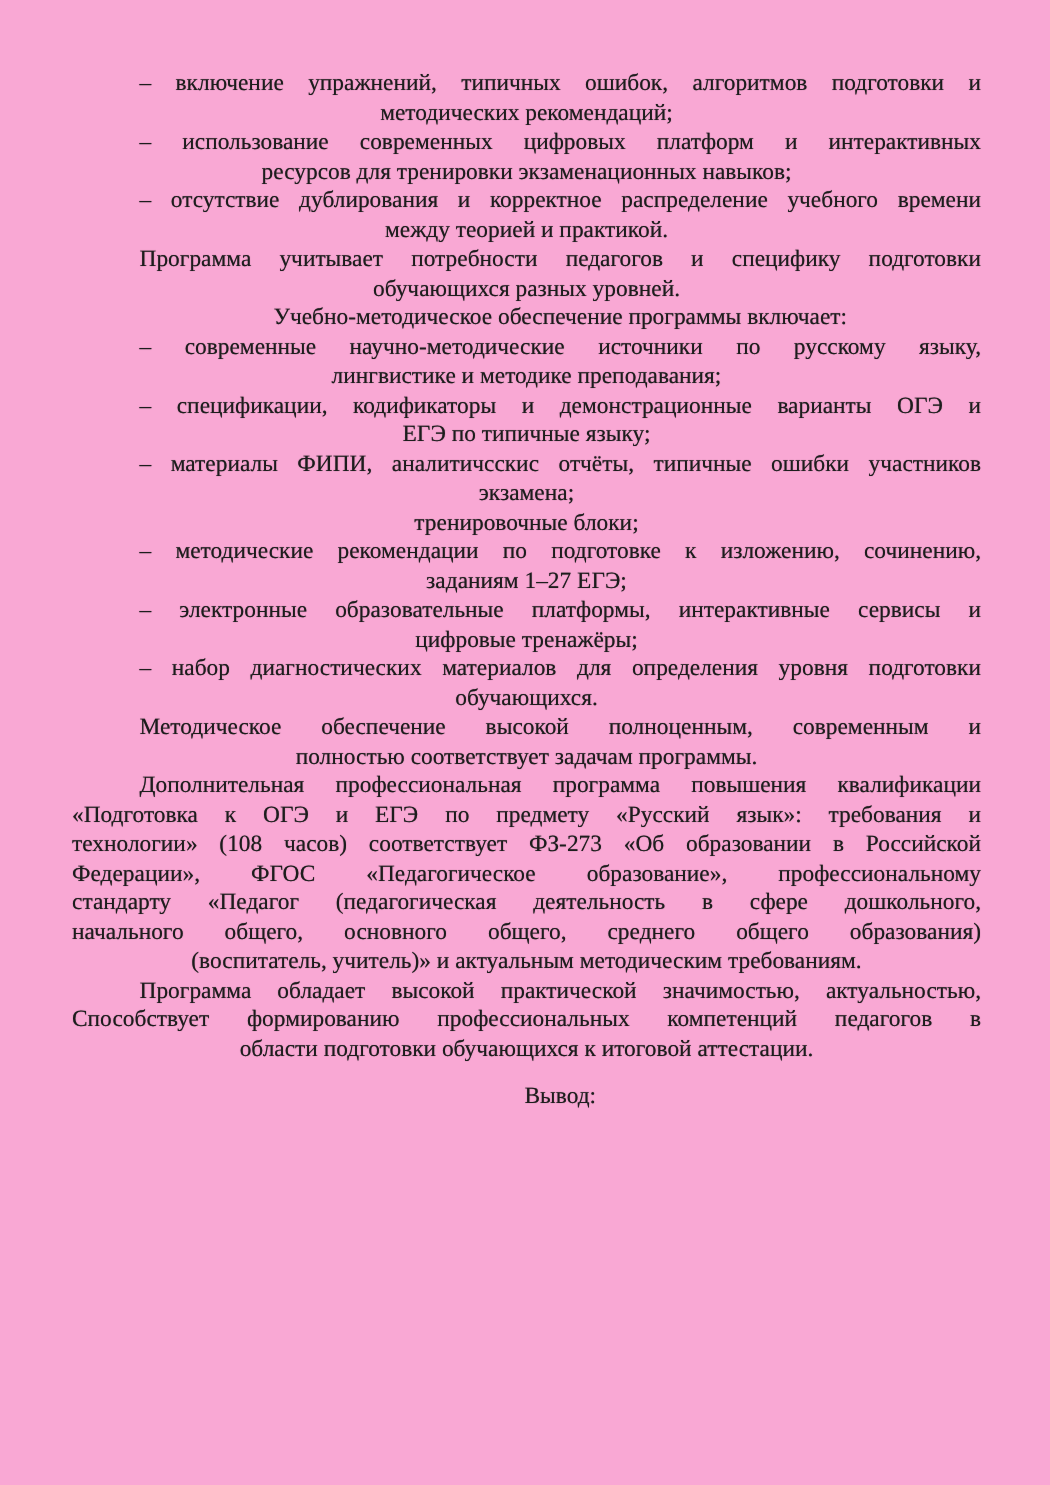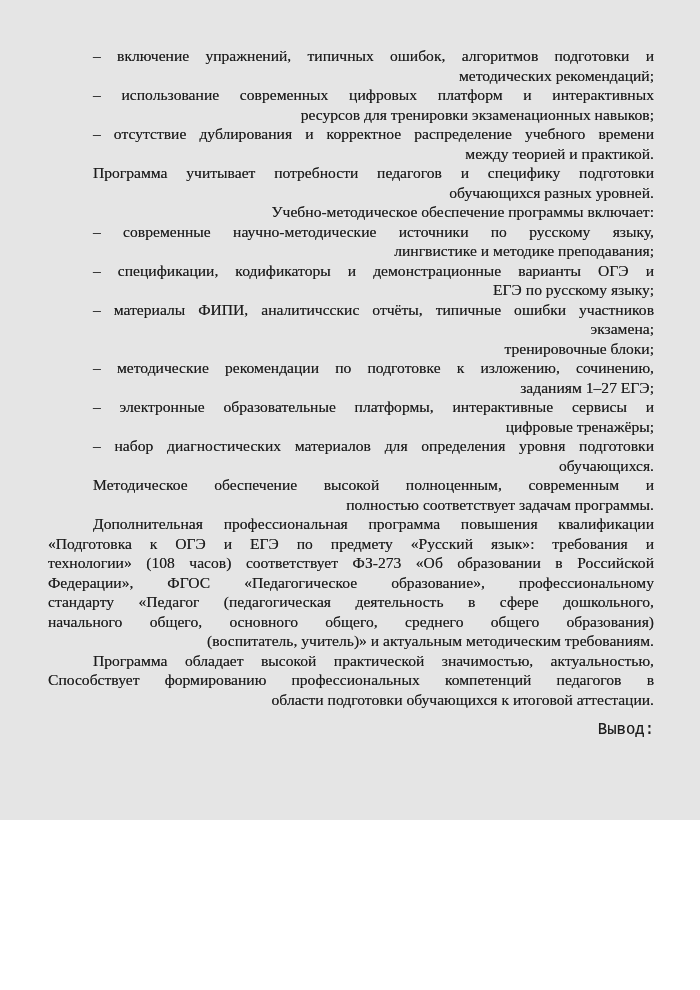--- a/index.html
+++ b/index.html
@@ -4,22 +4,22 @@
 <style>
   html, body {
     margin: 0;
     padding: 0;
     background: #ffffff;
   }
   .page {
     position: relative;
     box-sizing: border-box;
     width: 700px;
-    height: 820px;
-    background: #e5e5e5;
+    height: 990px;
+    background: #f9a8d4;
     overflow: hidden;
   }
   .doc {
     box-sizing: border-box;
     padding: 46px 46px 0 48px;
     font-family: "Liberation Serif", serif;
     font-size: 15.6px;
     line-height: 19.5px;
     color: #1d1d1d;
     
@@ -28,29 +28,28 @@
   .para { margin: 0; padding: 0; }
   .line {
     width: 100%;
   }
   
   .line.just {
     text-align: justify;
     text-align-last: justify;
   }
   .line.last {
-    text-align: right;
+    text-align: center;
   }
   
   .line.first {
     text-indent: 45px;
   }
   .para.spaced {
     margin-top: 12px;
-    font-family: Liberation Mono, monospace;
   }
 </style>
 </head>
 <body>
 
 <div class="page">
   <div class="doc" id="doc-body">
       <div class="para">
         <div class="line first just">– включение упражнений, типичных ошибок, алгоритмов подготовки и</div>
         <div class="line last">методических рекомендаций;</div>
@@ -69,21 +68,21 @@
       </div>
       <div class="para">
         <div class="line first last">Учебно-методическое обеспечение программы включает:</div>
       </div>
       <div class="para">
         <div class="line first just">– современные научно-методические источники по русскому языку,</div>
         <div class="line last">лингвистике и методике преподавания;</div>
       </div>
       <div class="para">
         <div class="line first just">– спецификации, кодификаторы и демонстрационные варианты ОГЭ и</div>
-        <div class="line last">ЕГЭ по русскому языку;</div>
+        <div class="line last">ЕГЭ по типичные языку;</div>
       </div>
       <div class="para">
         <div class="line first just">– материалы ФИПИ, аналитичсскис отчёты, типичные ошибки участников</div>
         <div class="line last">экзамена;</div>
       </div>
       <div class="para">
         <div class="line last">тренировочные блоки;</div>
       </div>
       <div class="para">
         <div class="line first just">– методические рекомендации по подготовке к изложению, сочинению,</div>

